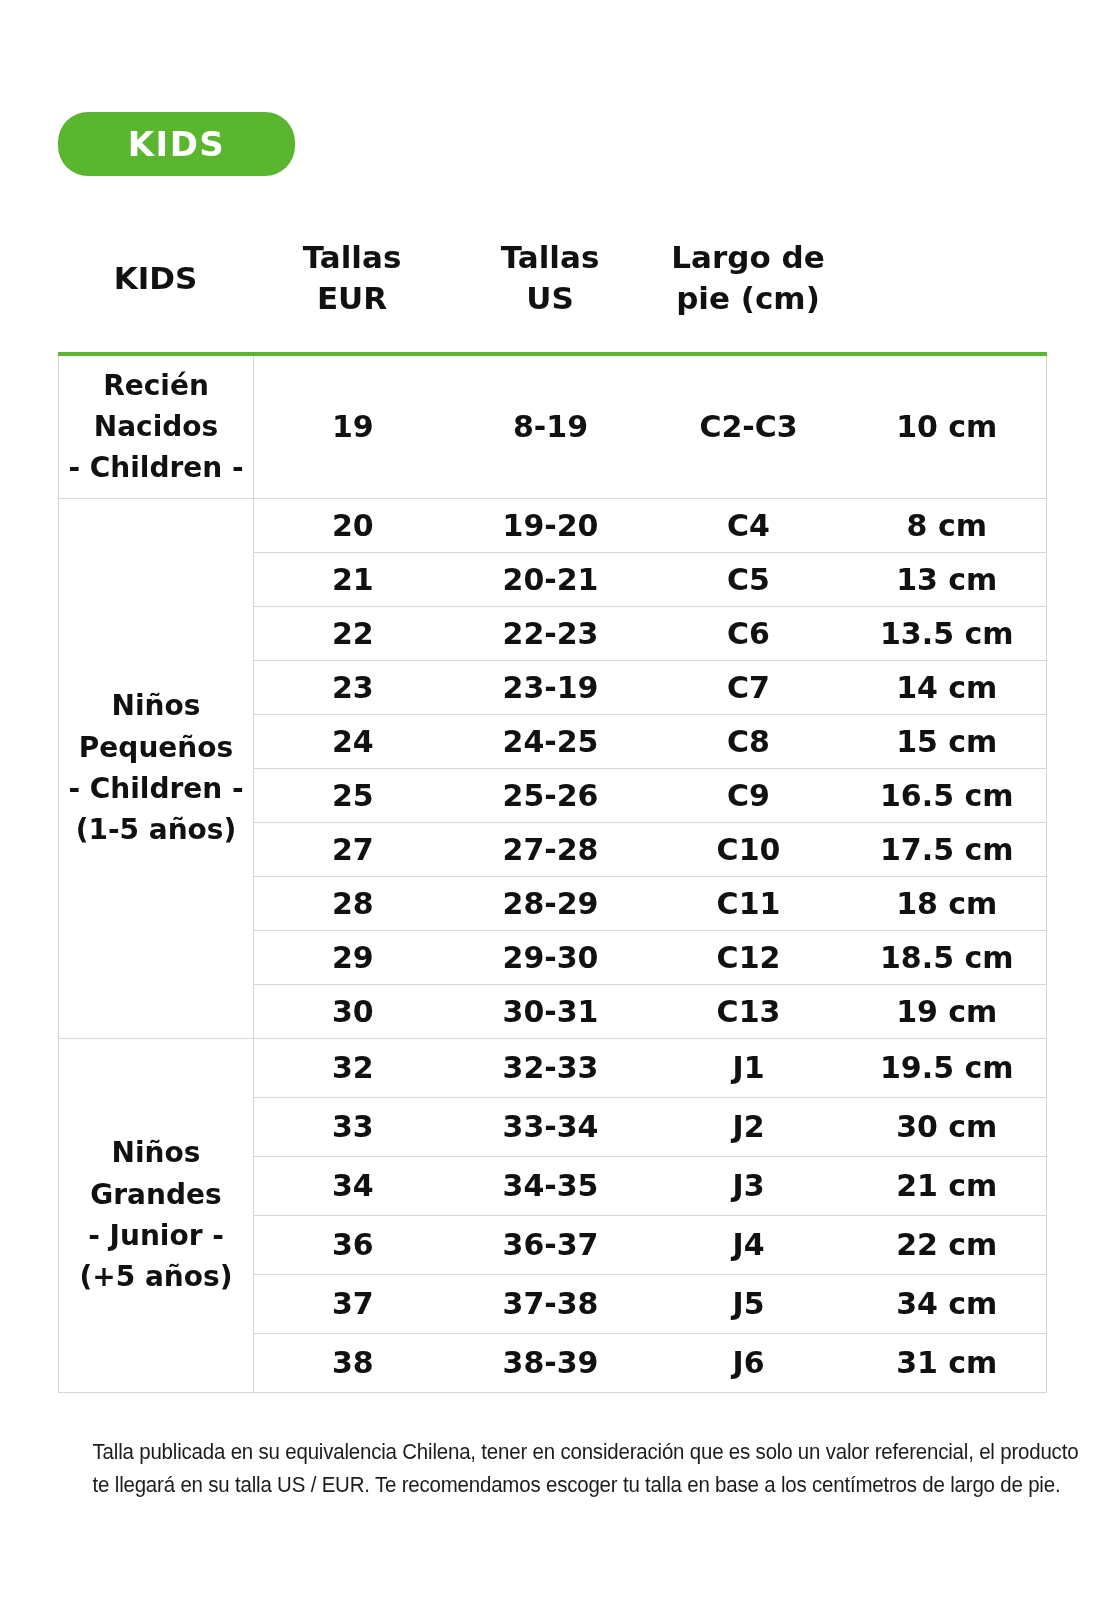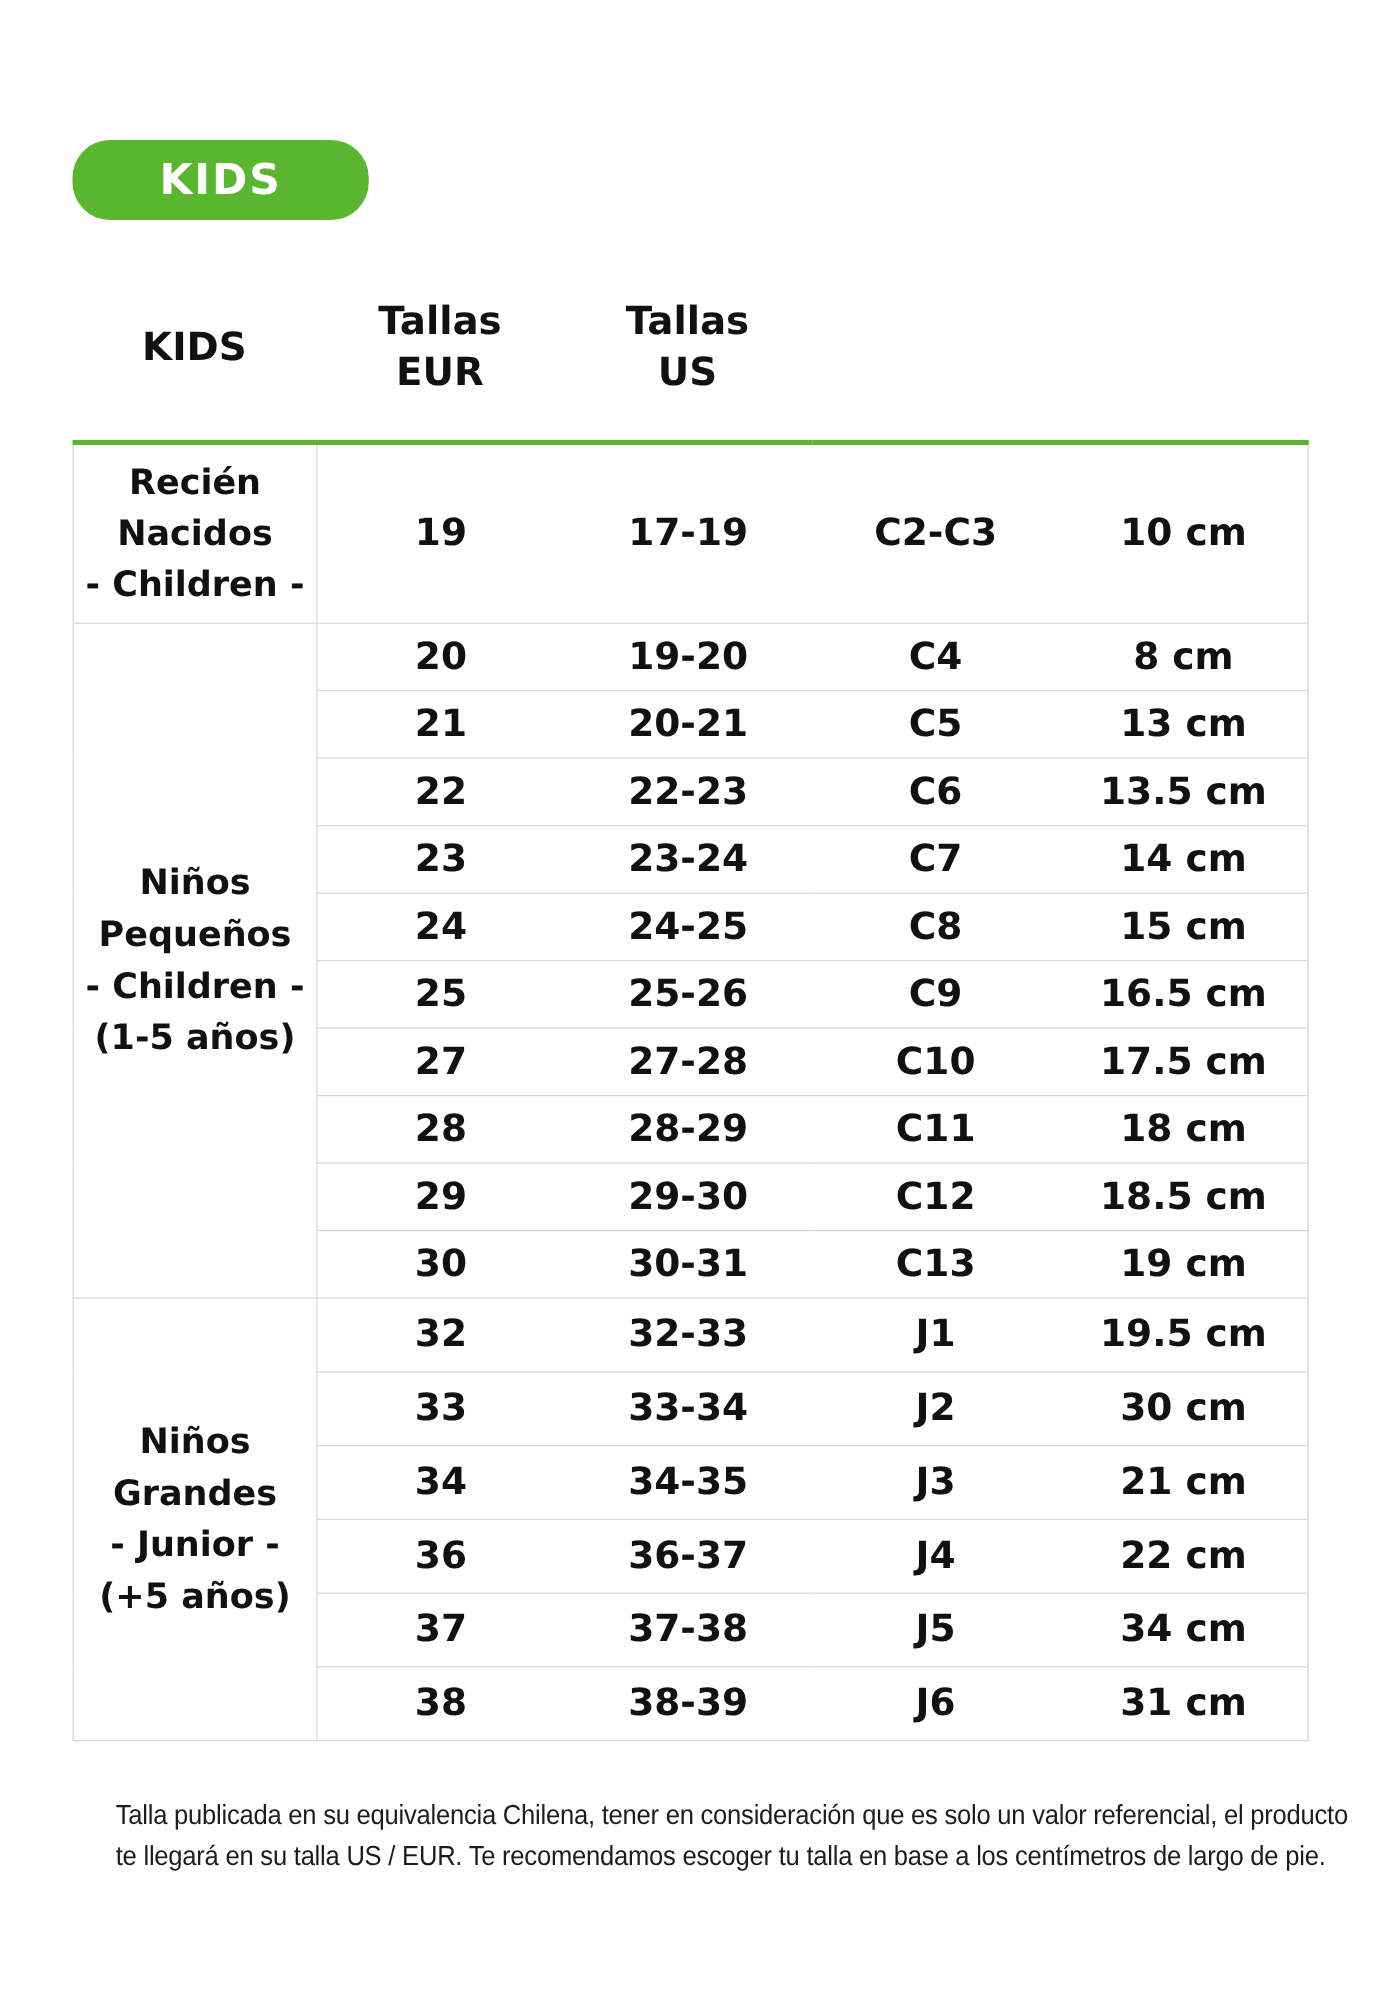--- a/index.html
+++ b/index.html
@@ -100,37 +100,39 @@
   <div class="badge">
     <span class="badge-label">KIDS</span>
   </div>
 
   <div class="header-grid">
     <div class="hcell">KIDS</div>
     <div class="hcell">Tallas
 EUR</div>
     <div class="hcell">Tallas
 US</div>
+    <div class="hcell">Largo de
+pie (cm)</div>
   </div>
 
   <table class="size-table">
     <colgroup>
       <col style="width:195px">
       <col style="width:198px">
       <col style="width:198px">
       <col style="width:198px">
       <col style="width:199px">
     </colgroup>
     <tbody id="size-table-body">
         <tr class="g0">
           <td class="group-label" rowspan="1">Recién
 Nacidos
 - Children -</td>
           <td class="cell">19</td>
-          <td class="cell">17-19</td>
+          <td class="cell">8-19</td>
           <td class="cell">C2-C3</td>
           <td class="cell">10 cm</td>
         </tr>
         <tr class="g1">
           <td class="group-label" rowspan="10">Niños
 Pequeños
 - Children -
 (1-5 años)</td>
           <td class="cell">20</td>
           <td class="cell">19-20</td>
@@ -144,21 +146,21 @@
           <td class="cell">13 cm</td>
         </tr>
         <tr class="g1">
           <td class="cell">22</td>
           <td class="cell">22-23</td>
           <td class="cell">C6</td>
           <td class="cell">13.5 cm</td>
         </tr>
         <tr class="g1">
           <td class="cell">23</td>
-          <td class="cell">23-24</td>
+          <td class="cell">23-19</td>
           <td class="cell">C7</td>
           <td class="cell">14 cm</td>
         </tr>
         <tr class="g1">
           <td class="cell">24</td>
           <td class="cell">24-25</td>
           <td class="cell">C8</td>
           <td class="cell">15 cm</td>
         </tr>
         <tr class="g1">

